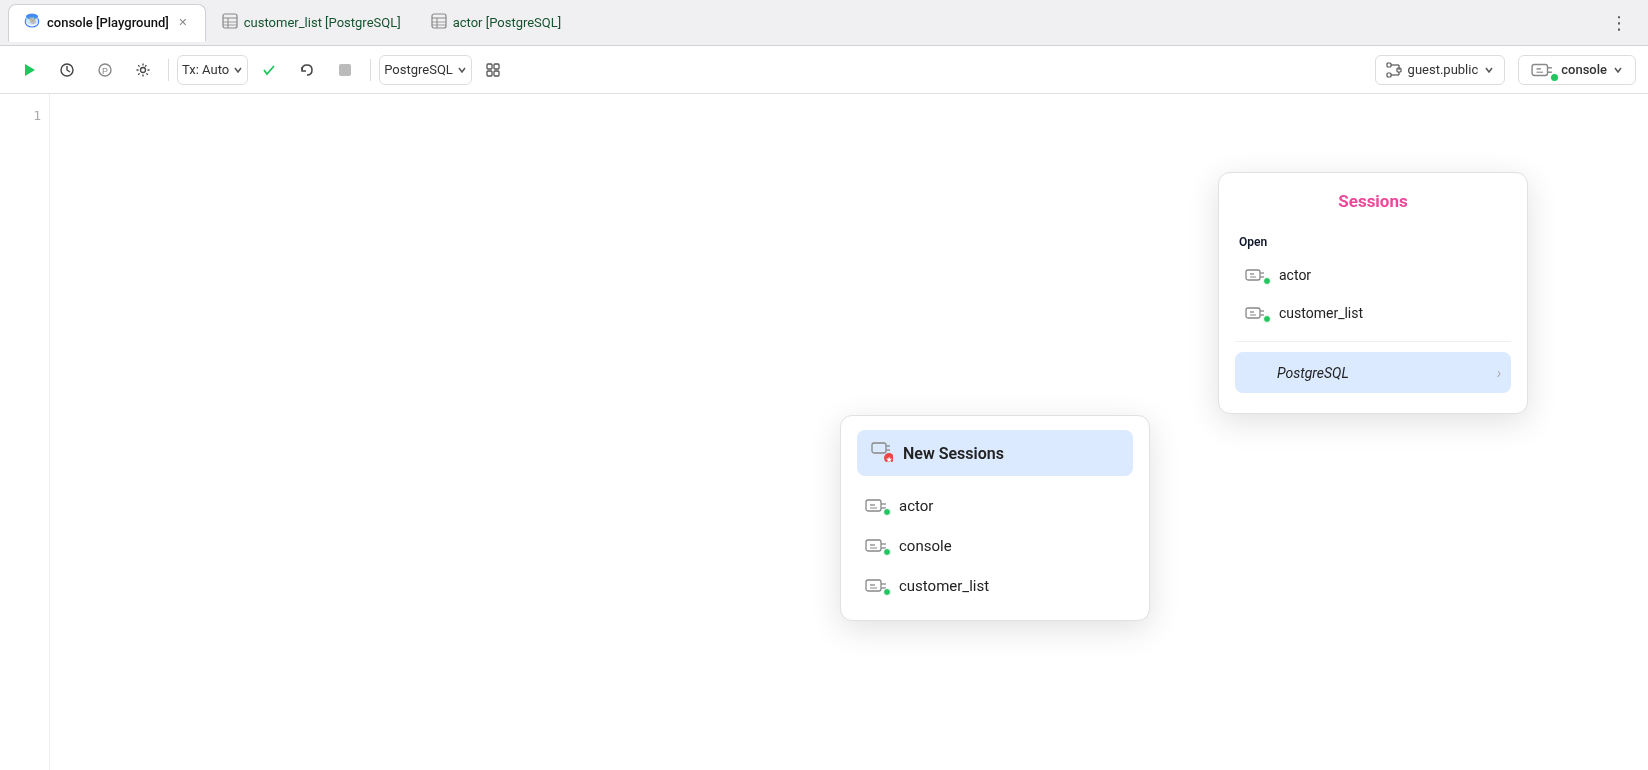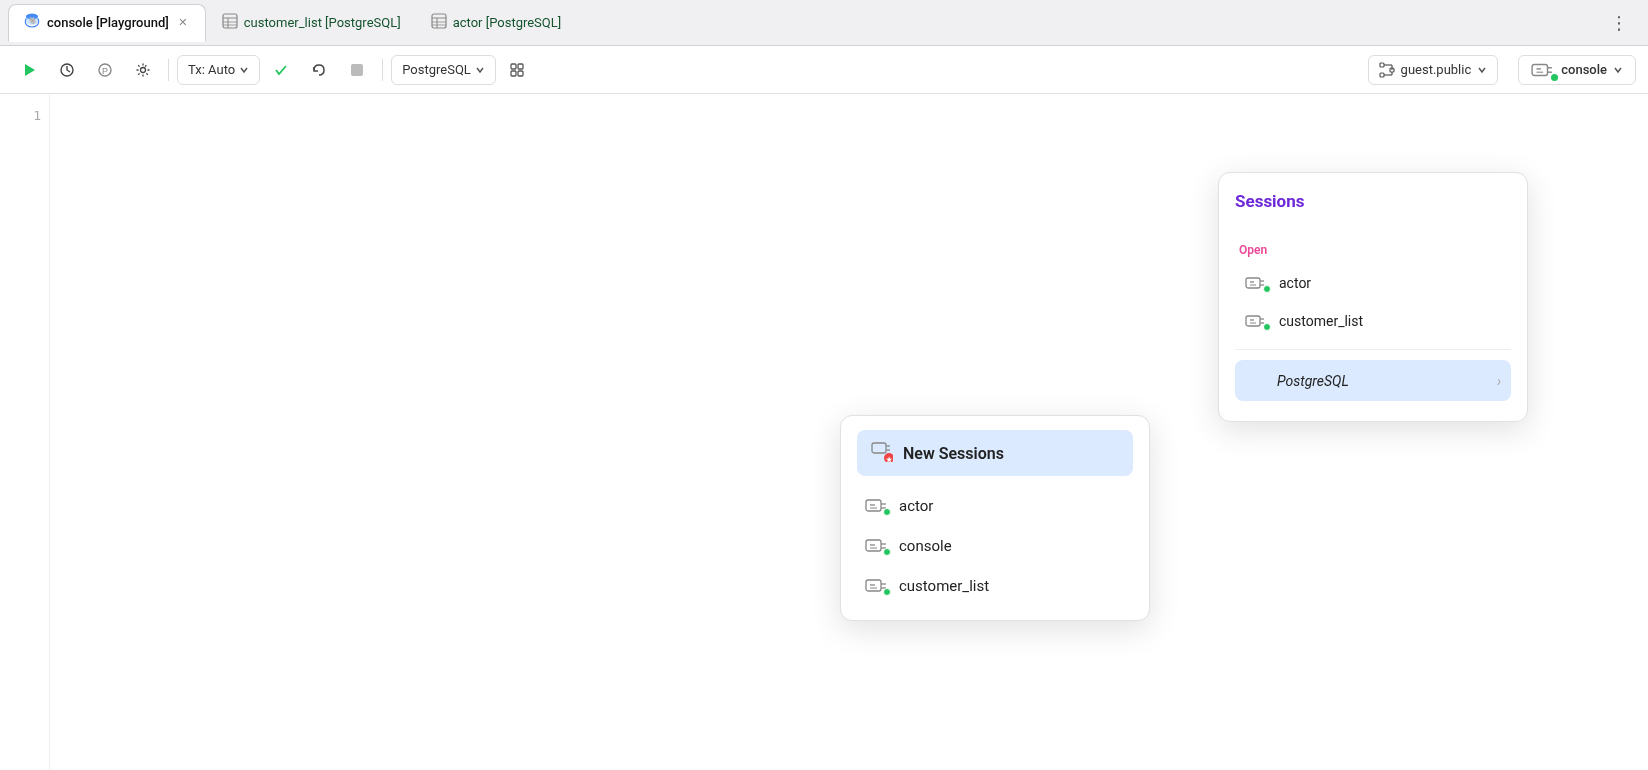--- a/index.html
+++ b/index.html
@@ -88,34 +88,34 @@
     .toolbar-divider {
       width: 1px;
       height: 22px;
       background: #ddd;
       margin: 0 4px;
     }
     .toolbar-dropdown {
       display: flex;
       align-items: center;
       gap: 4px;
-      padding: 4px 10px;
+      padding: 4px 4px;
       border-radius: 6px;
       cursor: pointer;
       font-size: 13px;
       color: #333;
       border: 1px solid #ddd;
       background: #fff;
       height: 30px;
     }
     .toolbar-spacer { flex: 1; }
     .toolbar-right {
       display: flex;
       align-items: center;
-      gap: 20px;
+      gap: 13px;
     }
     .schema-btn {
       display: flex;
       align-items: center;
       gap: 6px;
       padding: 4px 10px;
       border-radius: 6px;
       cursor: pointer;
       font-size: 13px;
       color: #333;
@@ -184,27 +184,28 @@
       background: #ffffff;
       border: 1px solid #e0e0e5;
       border-radius: 12px;
       box-shadow: 0 8px 32px rgba(0,0,0,0.12);
       padding: 18px 16px;
       z-index: 100;
     }
     .sessions-title {
       font-size: 17px;
       font-weight: 700;
-      color: #6d28d9;
-      margin-bottom: 32px;
+      color: #ec4899;
+      text-align: center;
+      margin-bottom: 24px;
     }
     .sessions-section-label {
       font-size: 12px;
       font-weight: 600;
-      color: #ec4899;
+      color: #0f172a;
       margin-bottom: 8px;
       padding-left: 4px;
     }
     .session-item {
       display: flex;
       align-items: center;
       gap: 10px;
       padding: 8px 10px;
       border-radius: 8px;
       cursor: pointer;

